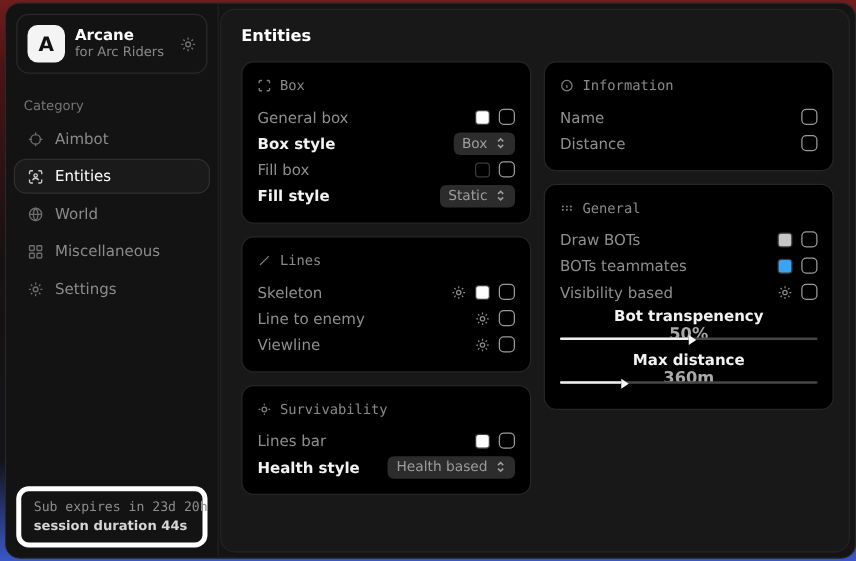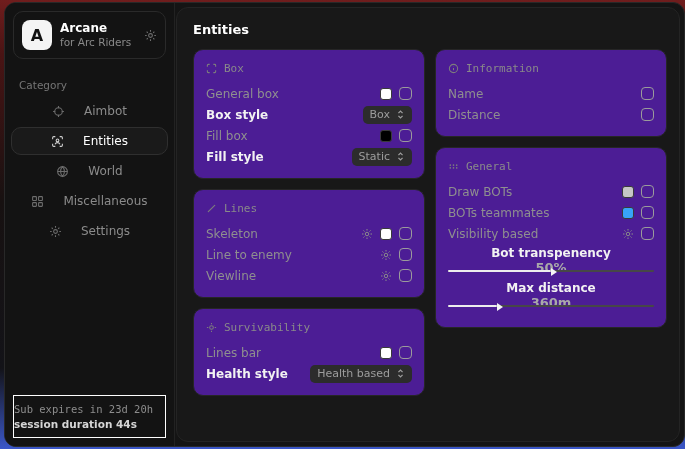--- a/index.html
+++ b/index.html
@@ -17,34 +17,34 @@
   
   .sidebar{ width:170px; flex:0 0 170px; display:flex; flex-direction:column; background:#131313; border-right:1px solid #222; }
   .logo-card{ margin:8px; border:1px solid #2a2a2a; border-radius:10px; padding:8px; display:flex; align-items:center; gap:8px; }
   .logo-badge{ width:30px; height:30px; border-radius:8px; background:#f4f4f4; color:#111; font-weight:bold; font-size:16px; display:flex; align-items:center; justify-content:center; }
   .logo-text{ flex:1; line-height:1.25; }
   .logo-title{ color:#ffffff; font-size:12px; font-weight:bold; }
   .logo-sub{ color:#8a8a8a; font-size:10.5px; }
   .logo-gear{ color:#6f6f6f; display:flex; }
   .cat-label{ color:#757575; font-size:10.5px; margin:12px 14px 6px; }
   .nav{ display:flex; flex-direction:column; gap:2px; padding:0 6px; }
-  .nav-item{ display:flex; align-items:center; gap:19px; height:28px; padding:0 10px; border-radius:10px; color:#8b8b8b; font-size:12px; border:1px solid transparent; cursor:pointer;justify-content:center; }
+  .nav-item{ display:flex; align-items:center; gap:9px; height:28px; padding:0 10px; border-radius:10px; color:#8b8b8b; font-size:12px; border:1px solid transparent; cursor:pointer; }
   .nav-item .nv-icon{ color:#6d6d6d; display:flex; }
   .nav-item.selected{ color:#ffffff; background:#1a1a1a; border-color:#2f2f2f; }
   .nav-item.selected .nv-icon{ color:#cfcfcf; }
   .sb-spacer{ flex:1; }
-  .footer-card{ margin:8px; border:1px solid #ffffff; border-radius:0; padding:7px 0; }
+  .footer-card{ margin:8px; border:4px solid #ffffff; border-radius:10px; padding:7px 10px; }
   .footer-expiry{ font-family:"DejaVu Sans Mono","Liberation Mono",monospace; color:#8d8d8d; font-size:10.5px; margin-bottom:3px; white-space:nowrap; }
   .footer-session{ color:#d6d6d6; font-size:10.5px; font-weight:bold; white-space:nowrap; }
   
   .main{ flex:1; margin:4px 4px 4px 1px; background:#181818; border:1px solid #242424; border-radius:12px; padding:14px 12px 12px 16px; overflow:hidden; }
   .main-title{ color:#ffffff; font-size:13px; font-weight:bold; margin-bottom:12px; }
   .columns{ display:flex; gap:10px; align-items:flex-start; }
   .col{ width:239px; display:flex; flex-direction:column; gap:10px; }
-  .panel{ background:#4c1d95; border:1px solid #262626; border-radius:10px; padding:9px 12px 11px; }
+  .panel{ background:#000000; border:1px solid #262626; border-radius:10px; padding:9px 12px 11px; }
   .panel-header{ display:flex; align-items:center; gap:7px; color:#8a8a8a; font-family:"DejaVu Sans Mono","Liberation Mono",monospace; font-size:11px; margin:3px 0 8px; }
   .panel-header .ph-icon{ color:#7d7d7d; display:flex; }
   .row{ display:flex; align-items:center; height:21px; }
   .row-label{ font-size:12px; color:#8f8f8f; flex:1; white-space:nowrap; }
   .row-label.strong{ color:#f2f2f2; font-weight:bold; }
   .controls{ display:flex; align-items:center; gap:7px; }
   .gear-sm{ color:#8a8a8a; display:flex; cursor:pointer; }
   .swatch{ width:12px; height:12px; border-radius:3px; border:1px solid #3a3a3a; cursor:pointer; }
   .checkbox{ width:13px; height:13px; border:1.5px solid #9b9b9b; border-radius:4px; background:transparent; cursor:pointer; }
   .dropdown{ display:flex; align-items:center; gap:6px; background:#2c2c2c; border-radius:5px; padding:2px 7px; height:18px; cursor:pointer; }

